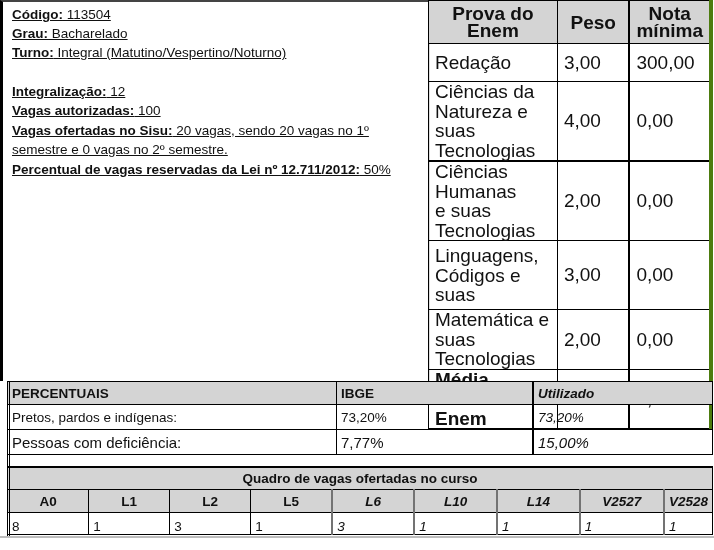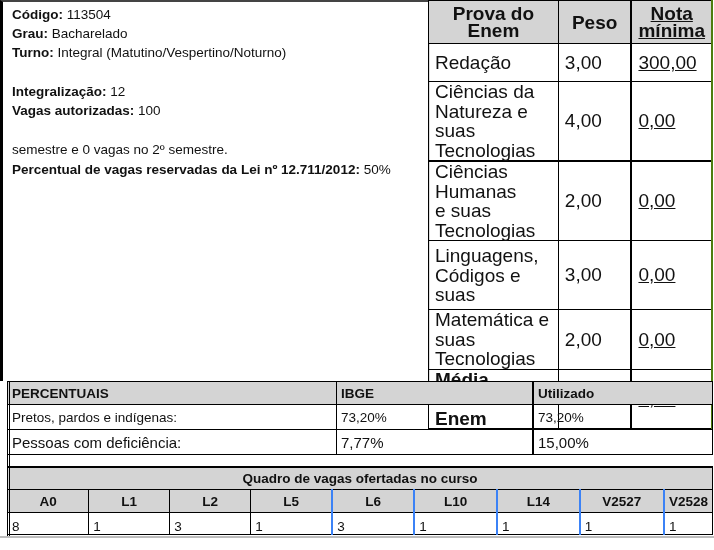--- a/index.html
+++ b/index.html
@@ -3,59 +3,60 @@
 <meta charset="utf-8">
 <style>
   html, body { margin: 0; padding: 0; background: #ffffff; }
   body { width: 714px; height: 550px; position: relative; overflow: hidden;
          font-family: "Liberation Sans", sans-serif; color: #111; }
   .abs { position: absolute; box-sizing: border-box; }
 
   
   #info { left: 0; top: 0; width: 430px; height: 381px;
           border-left: 3px solid #000; border-top: 2px solid #444; border-right: 1px solid #ddd; }
-  .info-line { position: absolute; left: 9px; font-size: 13.5px; line-height: 19px; white-space: nowrap; }
+  .info-line { position: absolute; left: 9px; font-size: 13.5px; line-height: 19px; white-space: nowrap; text-decoration: underline; }
   .info-line b { font-weight: bold; }
 
   
   #enem { left: 428px; top: 0; width: 285px; border-collapse: collapse; font-size: 19px; }
   #enem td, #enem th { border: 1px solid #000; padding: 0 6px; vertical-align: middle; text-align: left; }
   #enem th { background: #d4d4d4; font-weight: bold; text-align: center; line-height: 17px; }
   #enem .c1 { width: 121px; }
   #enem .c2 { width: 64px; border-right: 2px solid #000; }
-  #enem .c3 { width: 66px; border-right: 2px solid #4d7c0f; text-decoration: underline; }
+  #enem .c3 { width: 66px; border-right: 4px solid #4d7c0f; }
   #enem td { line-height: 19.5px; }
   #enem tr.thick td { border-top: 2px solid #000; }
 
   
   #perc { left: 7px; top: 381px; width: 706px; border-collapse: collapse; font-size: 13.5px; }
   #perc th, #perc td { border: 1px solid #000; padding: 0 4px; text-align: left; height: 24px; }
   #perc th { background: #d4d4d4; font-weight: bold; text-align: left; height: 22px; }
   #perc td.pc { font-size: 15px; }
-  #perc .sep { border-left: 2px solid #000; }
+  #perc .sep { border-left: 2px solid #000; font-style: italic; }
 
   
   #vagas { left: 7px; top: 466px; width: 706px; border-collapse: collapse; font-size: 13.5px; border-radius: 11px; }
   #vagas th, #vagas td { border: 1px solid #000; padding: 0 4px; }
   #vagas th { background: #d4d4d4; font-weight: bold; text-align: center; height: 21px; }
   #vagas td { height: 21px; text-align: left; vertical-align: bottom; }
-  #vagas .bold-left { border-left: 2px solid #3b82f6; }
+  #vagas .bold-left { border-left: 2px solid #737373; font-style: italic; }
 
   #leftbar { left: 7px; top: 381px; width: 3px; height: 155px; border-left: 1px solid #000; border-right: 1px solid #000; }
   #bottom-rule { left: 0; top: 536px; width: 714px; height: 2px; background: #bdbdbd; }
 </style>
 </head>
 <body>
 
 <div id="info" class="abs">
   <div class="info-line" style="top:3px"><b>Código:</b><span> 113504</span></div>
   <div class="info-line" style="top:22px"><b>Grau:</b><span> Bacharelado</span></div>
   <div class="info-line" style="top:41px"><b>Turno:</b><span> Integral (Matutino/Vespertino/Noturno)</span></div>
   <div class="info-line" style="top:80px"><b>Integralização:</b><span> 12</span></div>
   <div class="info-line" style="top:99px"><b>Vagas autorizadas:</b><span> 100</span></div>
+  <div class="info-line" style="top:119px"><b>Vagas ofertadas no Sisu:</b><span> 20 vagas, sendo 20 vagas no 1º</span></div>
   <div class="info-line" style="top:138px"><span>semestre e 0 vagas no 2º semestre.</span></div>
   <div class="info-line" style="top:158px"><b>Percentual de vagas reservadas da Lei nº 12.711/2012:</b><span> 50%</span></div>
 </div>
 
 <table id="enem" class="abs">
   <tbody>
       <tr style="height:43px">
     <th class="c1">Prova do Enem</th>
     <th class="c2">Peso</th>
     <th class="c3"><span>Nota</span><br><span>mínima</span></th>

